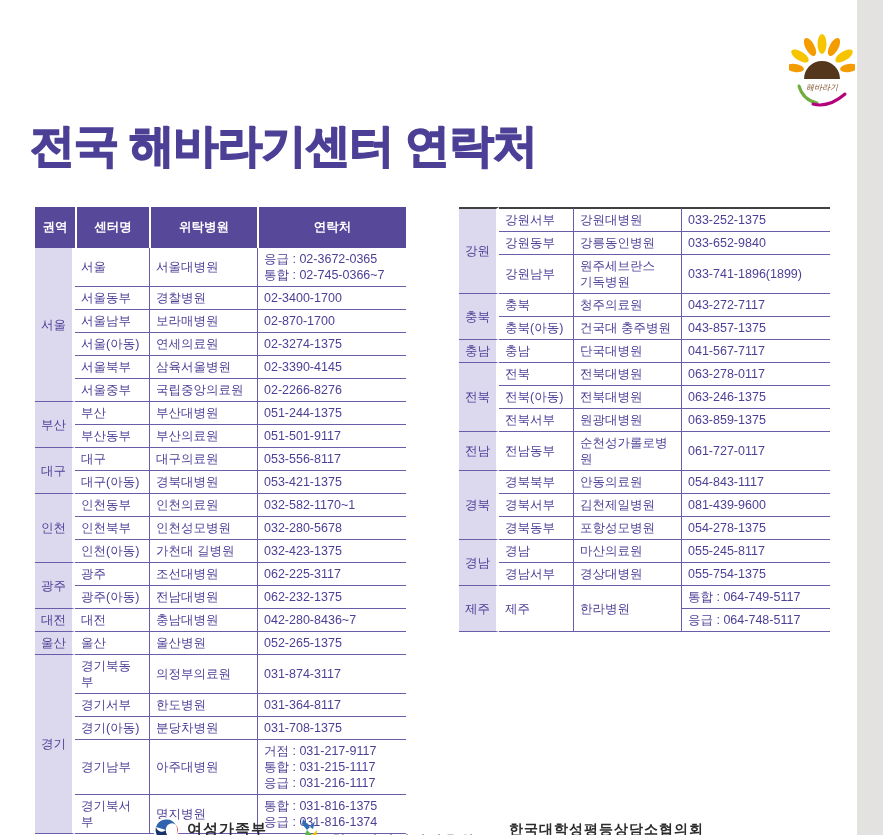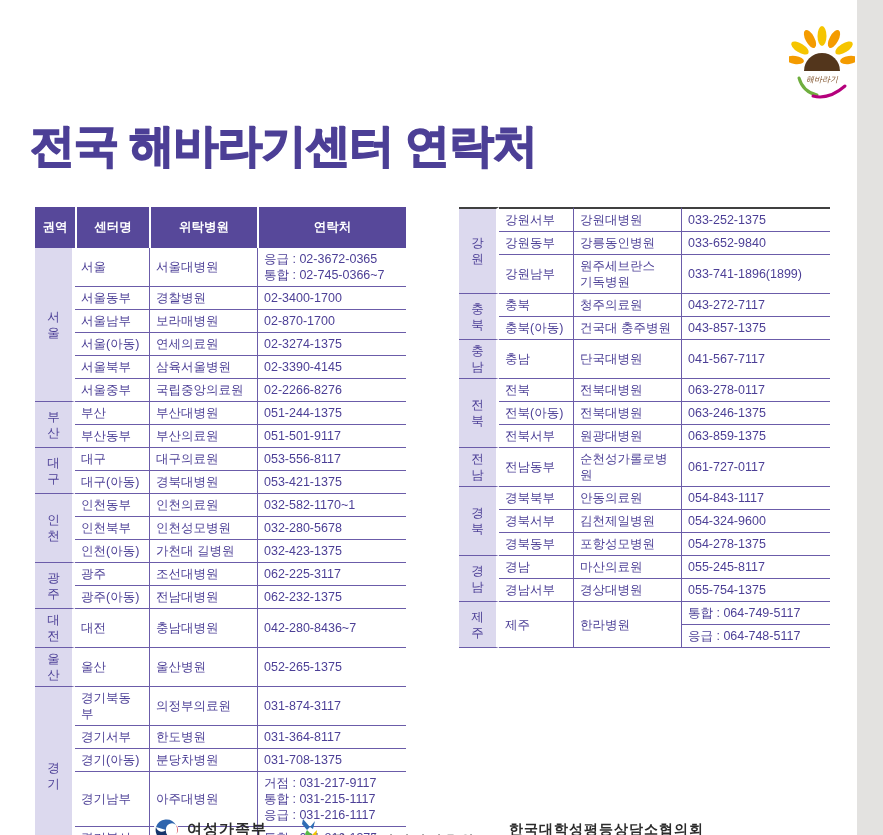--- a/index.html
+++ b/index.html
@@ -9,21 +9,21 @@
     width:883px; height:835px;
     background:#ffffff;
     font-family:"Liberation Sans","DejaVu Sans",sans-serif;
     overflow:hidden;
   }
   .gray-strip {
     position:absolute; top:0; right:0; width:26px; height:835px;
     background:#e3e2e0;
   }
   
-  .sunflower { position:absolute; left:789px; top:26px; width:66px; height:88px; }
+  .sunflower { position:absolute; left:789px; top:34px; width:66px; height:88px; }
   .sunflower svg { width:100%; height:100%; }
   
   .page-title {
     position:absolute; left:30px; top:116px;
     font-size:45px; font-weight:700; color:#4c3f96;
     letter-spacing:-1px;
     -webkit-text-stroke:1.6px #4c3f96;
   }
   
   .tbl-wrap { position:absolute; top:207px; }
@@ -37,21 +37,21 @@
   col.c-center { width:74px; }
   col.c-hosp   { width:108px; }
   thead th {
     background:#57489a; color:#ffffff; font-weight:600;
     font-size:12.5px; padding:12px 2px; text-align:center;
   }
   thead th + th { border-left:2px solid #ffffff; }
   td { border-bottom:1px solid #6b5ca9; padding:3px 6px; line-height:16px; vertical-align:middle; }
   td.region {
     background:#dcd9ee; text-align:center;
-    border-right:3px solid #ffffff; padding:3px 12px;
+    border-right:3px solid #ffffff; padding:3px 6px;
   }
   td.hospital, td.contact { border-left:1px solid #6b5ca9; }
   td.center, td.hospital, td.contact { text-align:left; }
   td.hospital { white-space:pre-line; }
   .tbl-right tr.first-row > td { border-top:2px solid #404040; }
   .contact-line { white-space:nowrap; }
   
   .footer {
     position:absolute; left:0; top:796px; width:857px;
     display:flex; align-items:center; justify-content:center; gap:34px;
@@ -367,21 +367,21 @@
           <td class="center" rowspan="1">경북북부</td>
           <td class="hospital" rowspan="1">안동의료원</td>
           <td class="contact">
             <div class="contact-line">054-843-1117</div>
           </td>
         </tr>
         <tr>
           <td class="center" rowspan="1">경북서부</td>
           <td class="hospital" rowspan="1">김천제일병원</td>
           <td class="contact">
-            <div class="contact-line">054-324-9600</div>
+            <div class="contact-line">081-439-9600</div>
           </td>
         </tr>
         <tr>
           <td class="center" rowspan="1">경북동부</td>
           <td class="hospital" rowspan="1">포항성모병원</td>
           <td class="contact">
             <div class="contact-line">054-278-1375</div>
           </td>
         </tr>
         <tr>

